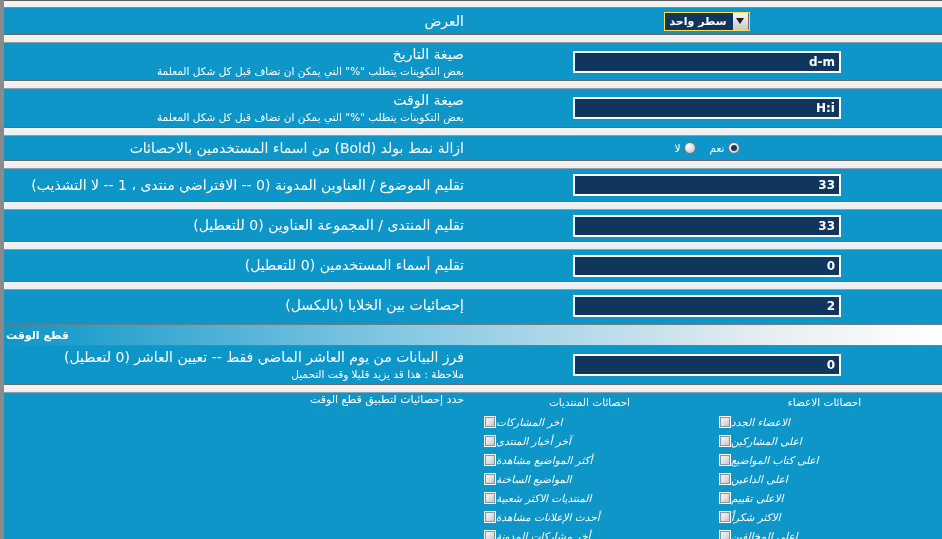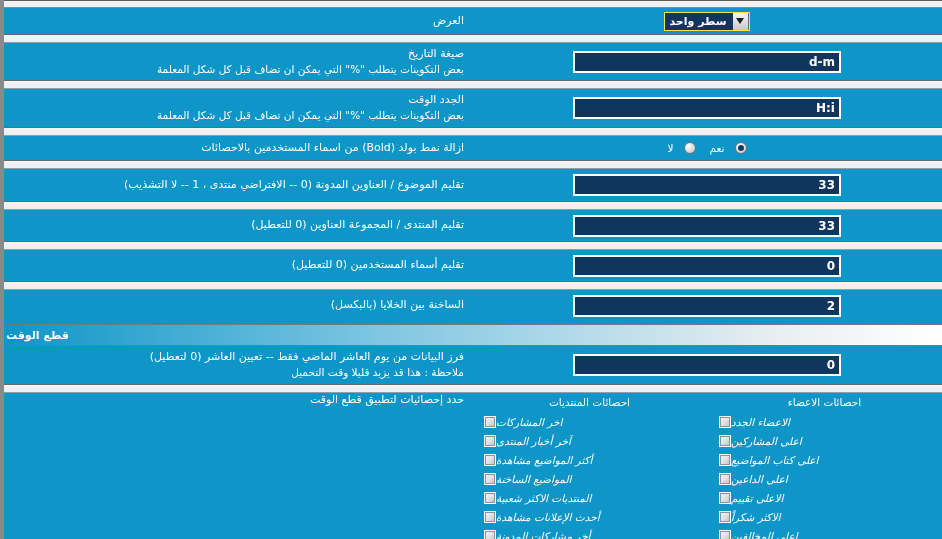--- a/index.html
+++ b/index.html
@@ -55,21 +55,21 @@
     flex: 1 1 auto;
     text-align: right;
     padding-right: 8px;
     color: #ffffff;
     line-height: 1.35;
     box-sizing: border-box;
   }
   .lbl-main {
     display: block;
     color: #ffffff;
-    font-size: 11px;
+    font-size: 14px;
     white-space: nowrap;
   }
   .lbl-sub {
     display: block;
     color: #ffffff;
     font-size: 10.5px;
     white-space: nowrap;
   }
   
   .txt {
@@ -121,21 +121,21 @@
     display: flex;
     flex-direction: row;
     align-items: center;
     gap: 14px;
     justify-content: center;
   }
   .radio-item {
     display: flex;
     flex-direction: row;
     align-items: center;
-    gap: 10px;
+    gap: 3px;
     color: #ffffff;
     font-size: 10.5px;
     white-space: nowrap;
   }
   .radio {
     width: 12px;
     height: 12px;
     border-radius: 50%;
     background: radial-gradient(circle at 35% 30%, #ffffff 0%, #cfd4d8 70%, #9aa2a8 100%);
     border: 1px solid #6d7479;
@@ -263,21 +263,21 @@
     </div>
   </div>
 
   <div class="sep"></div>
 
   <div class="row" style="height:38px;">
     <div class="control">
       <input class="txt" type="text" value="H:i" style="">
     </div>
     <div class="labelcell">
-      <span class="lbl-main">الجدد الوقت</span>
+      <span class="lbl-main">صيغة الوقت</span>
       <span class="lbl-sub">بعض التكوينات يتطلب "%" التي يمكن ان تضاف قبل كل شكل المعلمة</span>
     </div>
   </div>
 
   <div class="sep"></div>
 
   <div class="row" style="height:24px;">
     <div class="control">
       <div class="radio-group">
         <div class="radio-item">
@@ -328,21 +328,21 @@
     </div>
   </div>
 
   <div class="sep"></div>
 
   <div class="row" style="height:31px;">
     <div class="control">
       <input class="txt" type="text" value="2" style="">
     </div>
     <div class="labelcell">
-      <span class="lbl-main">الساخنة بين الخلايا (بالبكسل)</span>
+      <span class="lbl-main">إحصائيات بين الخلايا (بالبكسل)</span>
     </div>
   </div>
 
   <div style="height:3px;" class="spacer-blue"></div>
 
   <div class="section-head">
     <span class="section-title">قطع الوقت</span>
   </div>
 
   <div class="row" style="height:38px;">

